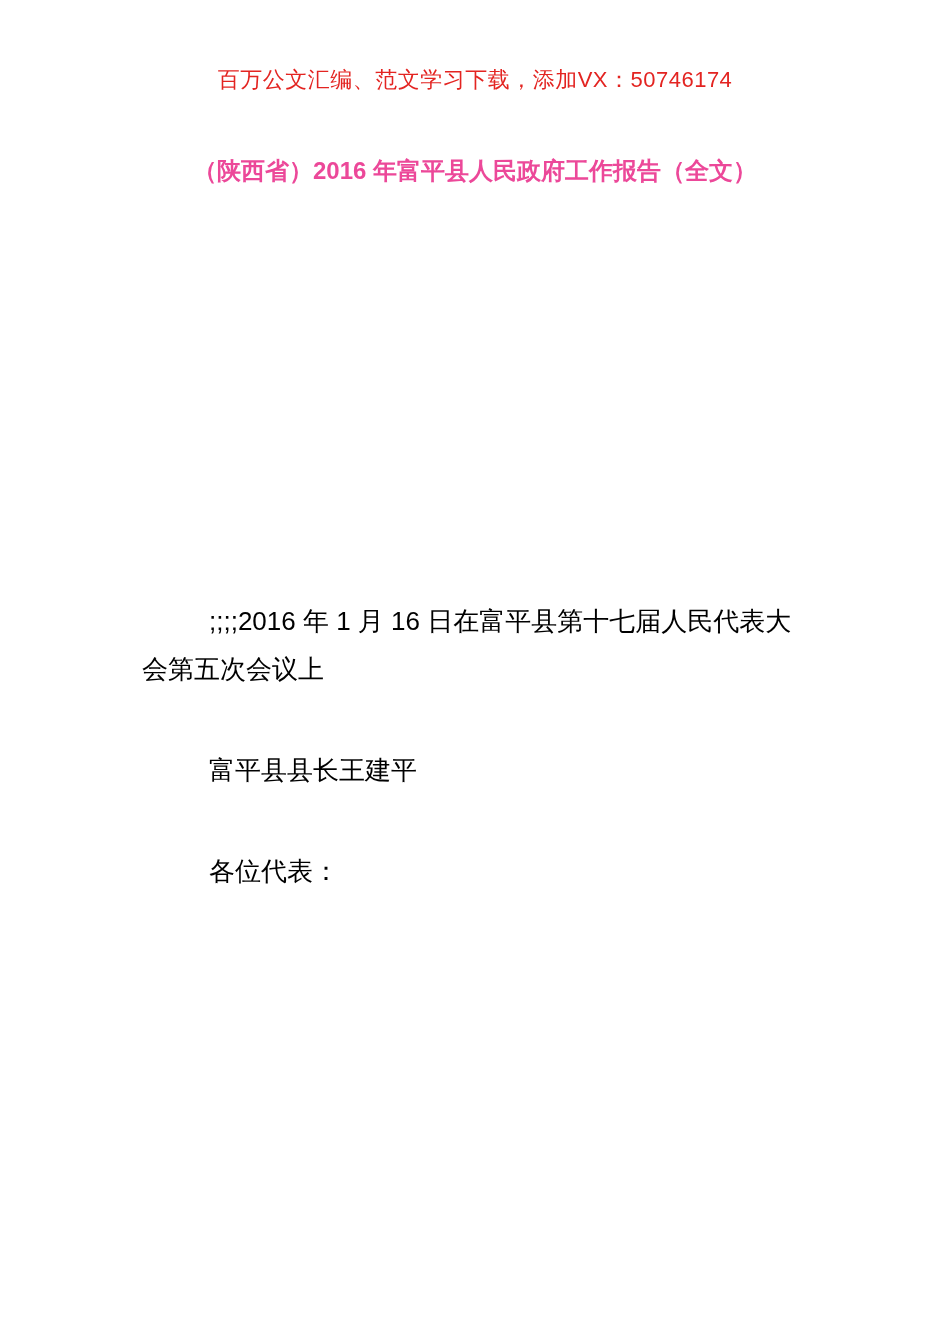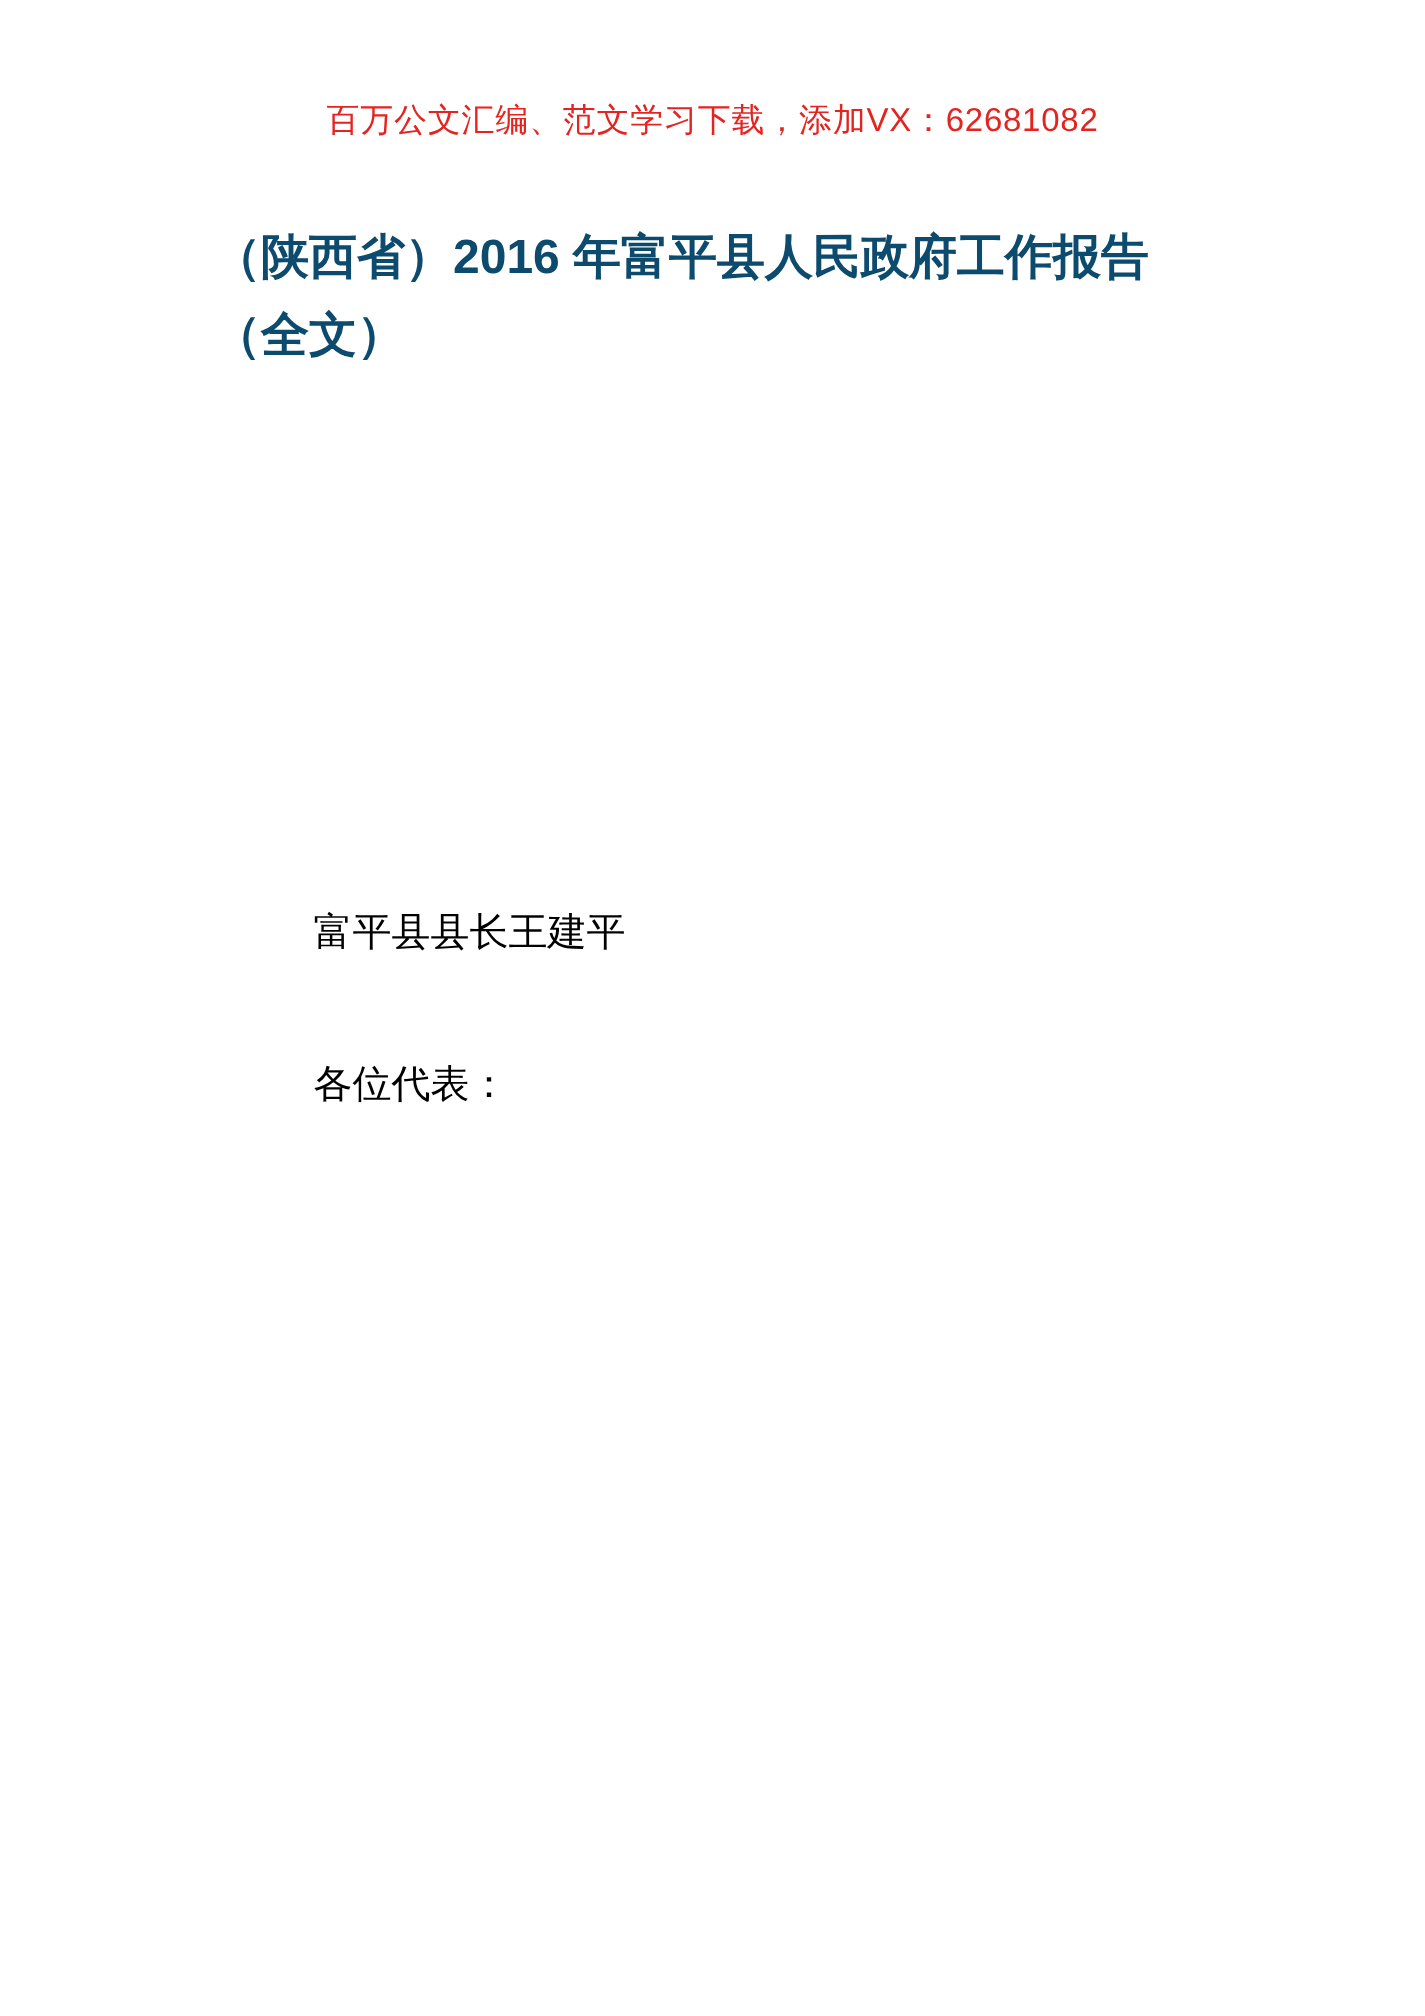--- a/index.html
+++ b/index.html
@@ -24,25 +24,25 @@
     font-size: 22px;
     line-height: 30px;
     color: #e32421;
     letter-spacing: 0.5px;
   }
   .doc-title {
     position: absolute;
     top: 145px;
     left: 142px;
     width: 666px;
-    text-align: left;
-    font-size: 32px;
+    text-align: center;
+    font-size: 24px;
     line-height: 52px;
     font-weight: 700;
-    color: #0c4a6e;
+    color: #ec4899;
   }
   .content {
     position: absolute;
     top: 597px;
     left: 142px;
     width: 668px;
     font-size: 26px;
     line-height: 48px;
     color: #000000;
   }
@@ -50,22 +50,23 @@
     margin: 0 0 53px 0;
     text-indent: 67px;
     word-break: break-all;
   }
 </style>
 </head>
 <body>
 
 <div class="page">
 
-  <div class="promo">百万公文汇编、范文学习下载，添加VX：62681082</div>
+  <div class="promo">百万公文汇编、范文学习下载，添加VX：50746174</div>
 
   <div class="doc-title">（陕西省）2016 年富平县人民政府工作报告（全文）</div>
 
   <div class="content">
+    <p>;;;;2016 年 1 月 16 日在富平县第十七届人民代表大会第五次会议上</p>
     <p>富平县县长王建平</p>
     <p>各位代表：</p>
   </div>
 
 </div>
 
 </body></html>

